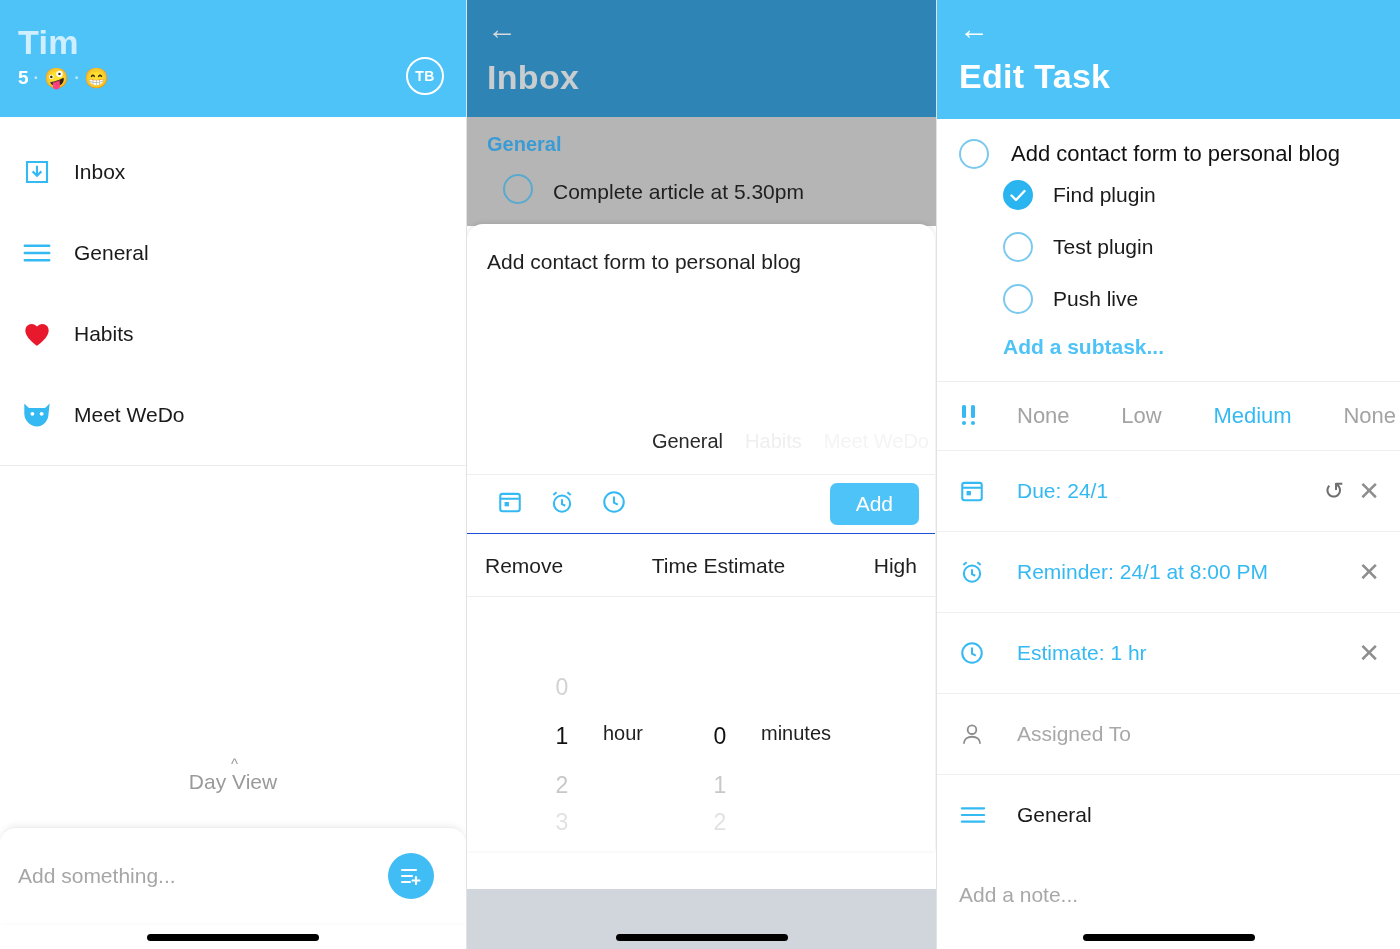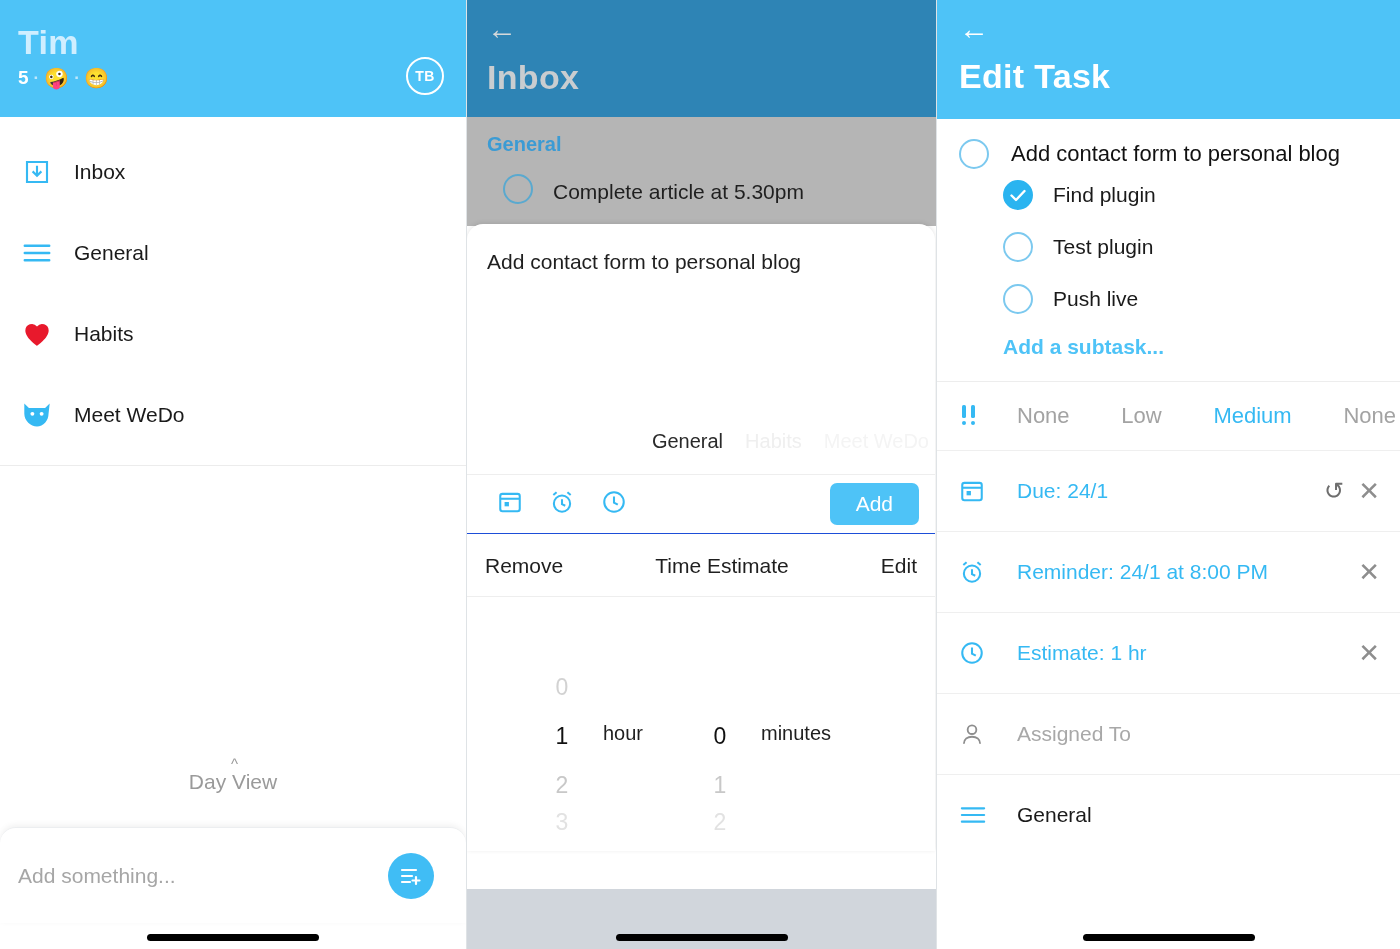--- a/index.html
+++ b/index.html
@@ -314,21 +314,21 @@
                 <path d="M12 7v5.5l3.5 2"></path>
             </svg>
           </span>
         </span>
         <button class="addbtn">Add</button>
       </div>
 
       <div class="p2-actions">
         <span class="a1">Remove</span>
         <span class="a2">Time Estimate</span>
-        <span class="a3">Edit</span>
+        <span class="a3">High</span>
       </div>
 
       <div class="wheel">
         <div class="wheel-col">
           <span class="v" style="top:50px;color:#d2d2d2;">0</span>
           <span class="v" style="top:99px;color:#111;">1</span>
           <span class="v" style="top:148px;color:#c8c8c8;">2</span>
           <span class="v" style="top:185px;color:#e2e2e2;">3</span>
         </div>
         <div class="wheel-lbl">hour</div>
@@ -449,17 +449,18 @@
 
     <div class="detail">
       <span class="dic">
         <svg width="28" height="20" viewBox="0 0 24 18" stroke="#35b9f3" stroke-width="2" stroke-linecap="round">
           <path d="M2 3h20M2 9h20M2 15h20"></path>
         </svg>
       </span>
       <span class="dtxt dark">General</span>
     </div>
 
+    <div class="note">Add a note...</div>
 
     <div class="homebar"></div>
   </div>
 
 </div>
 
 </body></html>

